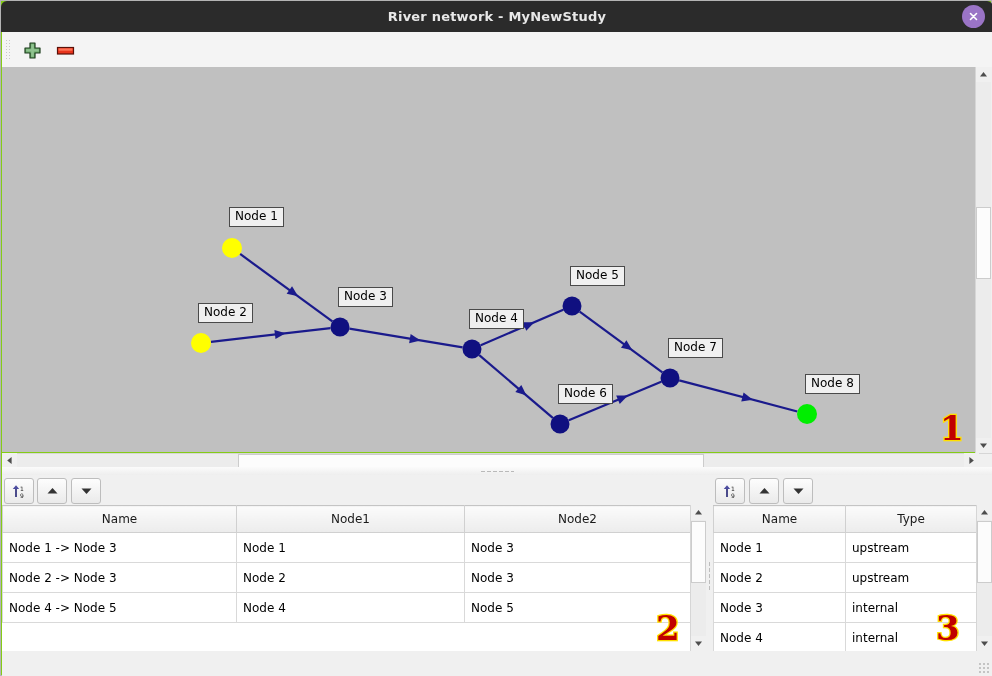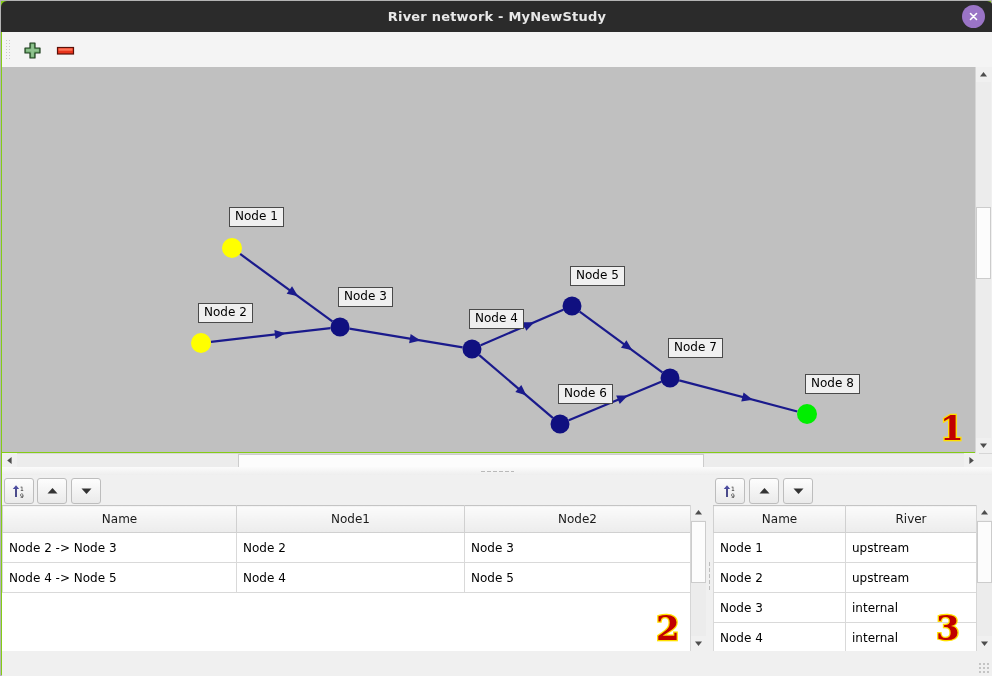--- a/index.html
+++ b/index.html
@@ -412,20 +412,25 @@
         </colgroup>
         <thead>
             <tr id="links-head">
               <th>Name</th>
               <th>Node1</th>
               <th>Node2</th>
             </tr>
           </thead>
         <tbody id="links-body">
             <tr>
+              <td>Node 1 -&gt; Node 3</td>
+              <td>Node 1</td>
+              <td>Node 3</td>
+            </tr>
+            <tr>
               <td>Node 2 -&gt; Node 3</td>
               <td>Node 2</td>
               <td>Node 3</td>
             </tr>
             <tr>
               <td>Node 4 -&gt; Node 5</td>
               <td>Node 4</td>
               <td>Node 5</td>
             </tr>
           </tbody>
@@ -479,21 +484,21 @@
 
     <div class="grid-host" style="left:0; top:30px; width:263px; height:146px;">
       <table class="grid" id="nodes-table">
         <colgroup>
             <col style="width:132px">
             <col style="width:131px">
           </colgroup>
         <thead>
             <tr id="nodes-head">
               <th>Name</th>
-              <th>River</th>
+              <th>Type</th>
             </tr>
           </thead>
         <tbody id="nodes-body">
             <tr>
               <td>Node 1</td>
               <td>upstream</td>
             </tr>
             <tr>
               <td>Node 2</td>
               <td>upstream</td>

